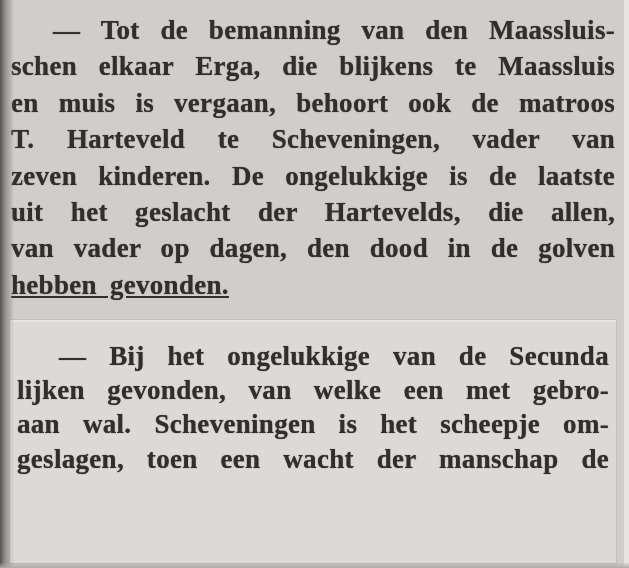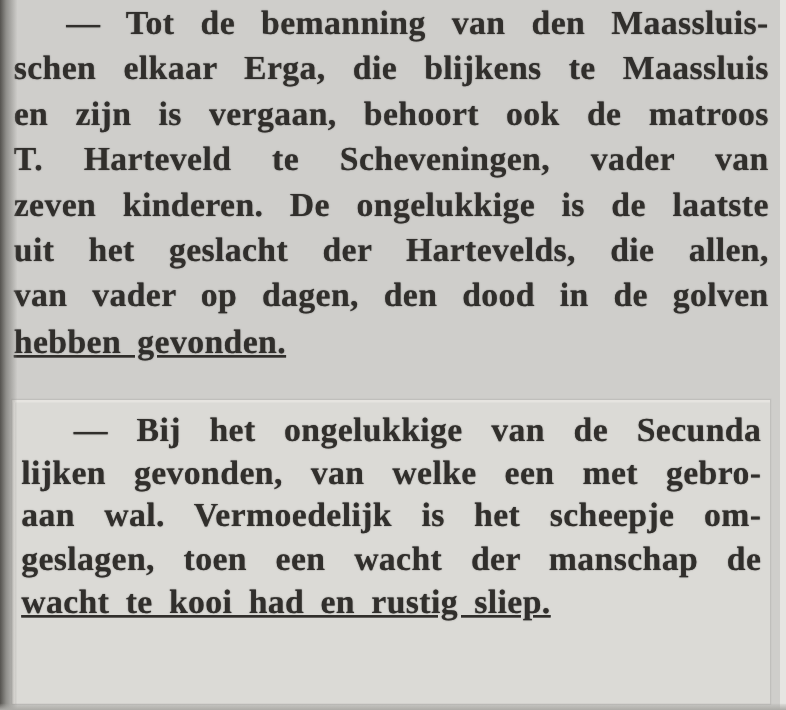--- a/index.html
+++ b/index.html
@@ -56,46 +56,45 @@
   .para-2 {
     left: 17px; top: 327px;
     width: 592px;
   }
   .para-2 .line { line-height: 34.2px; }
   .line {
     text-align: justify;
     text-align-last: justify;
     white-space: nowrap;
   }
-  .line.indent { padding-left: 42px; }
+  .line.indent { padding-left: 42px; margin-top: 12px; }
   .line.last {
     text-align-last: left;
     word-spacing: 6px;
     text-decoration: underline;
   }
 </style>
 </head>
 <body>
 
 <div class="scan-edge-left"></div>
 <div class="scan-edge-right"></div>
 <div class="scan-edge-bottom"></div>
 
 <div class="highlight-box"></div>
 
 <div class="paragraph para-1">
   <div class="line indent">— Tot de bemanning van den Maassluis-</div>
   <div class="line">schen elkaar Erga, die blijkens te Maassluis</div>
-  <div class="line">en zijn is vergaan, behoort ook de matroos</div>
+  <div class="line">en muis is vergaan, behoort ook de matroos</div>
   <div class="line">T. Harteveld te Scheveningen, vader van</div>
   <div class="line">zeven kinderen. De ongelukkige is de laatste</div>
   <div class="line">uit het geslacht der Hartevelds, die allen,</div>
   <div class="line">van vader op dagen, den dood in de golven</div>
   <div class="line last">hebben gevonden.</div>
 </div>
 
 <div class="paragraph para-2">
   <div class="line indent">— Bij het ongelukkige van de Secunda</div>
   <div class="line">lijken gevonden, van welke een met gebro-</div>
-  <div class="line">aan wal. Vermoedelijk is het scheepje om-</div>
+  <div class="line">aan wal. Scheveningen is het scheepje om-</div>
   <div class="line">geslagen, toen een wacht der manschap de</div>
-  <div class="line last">wacht te kooi had en rustig sliep.</div>
 </div>
 
 </body></html>

